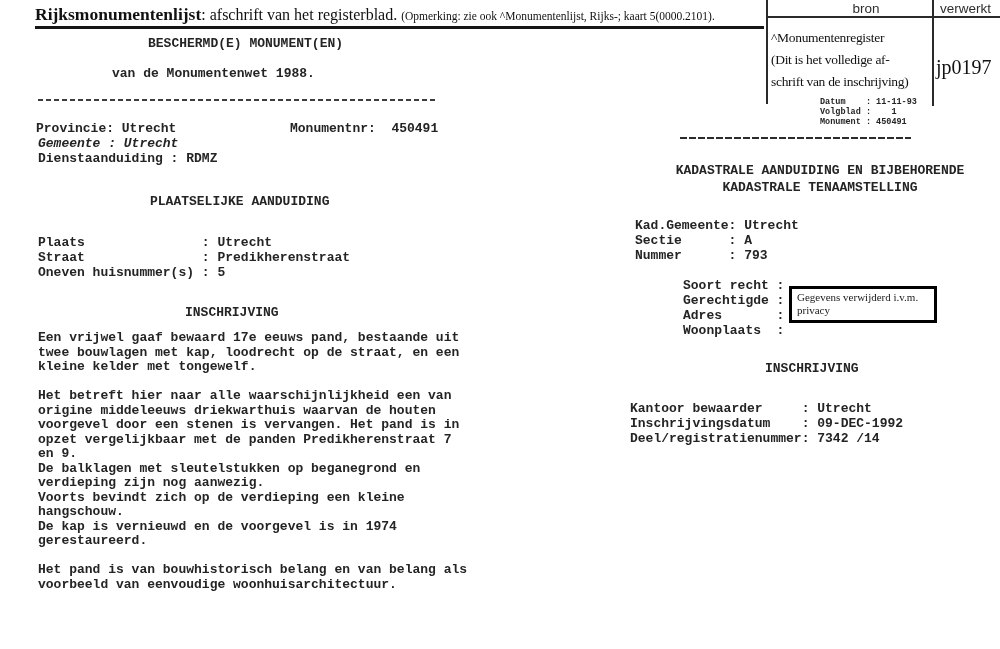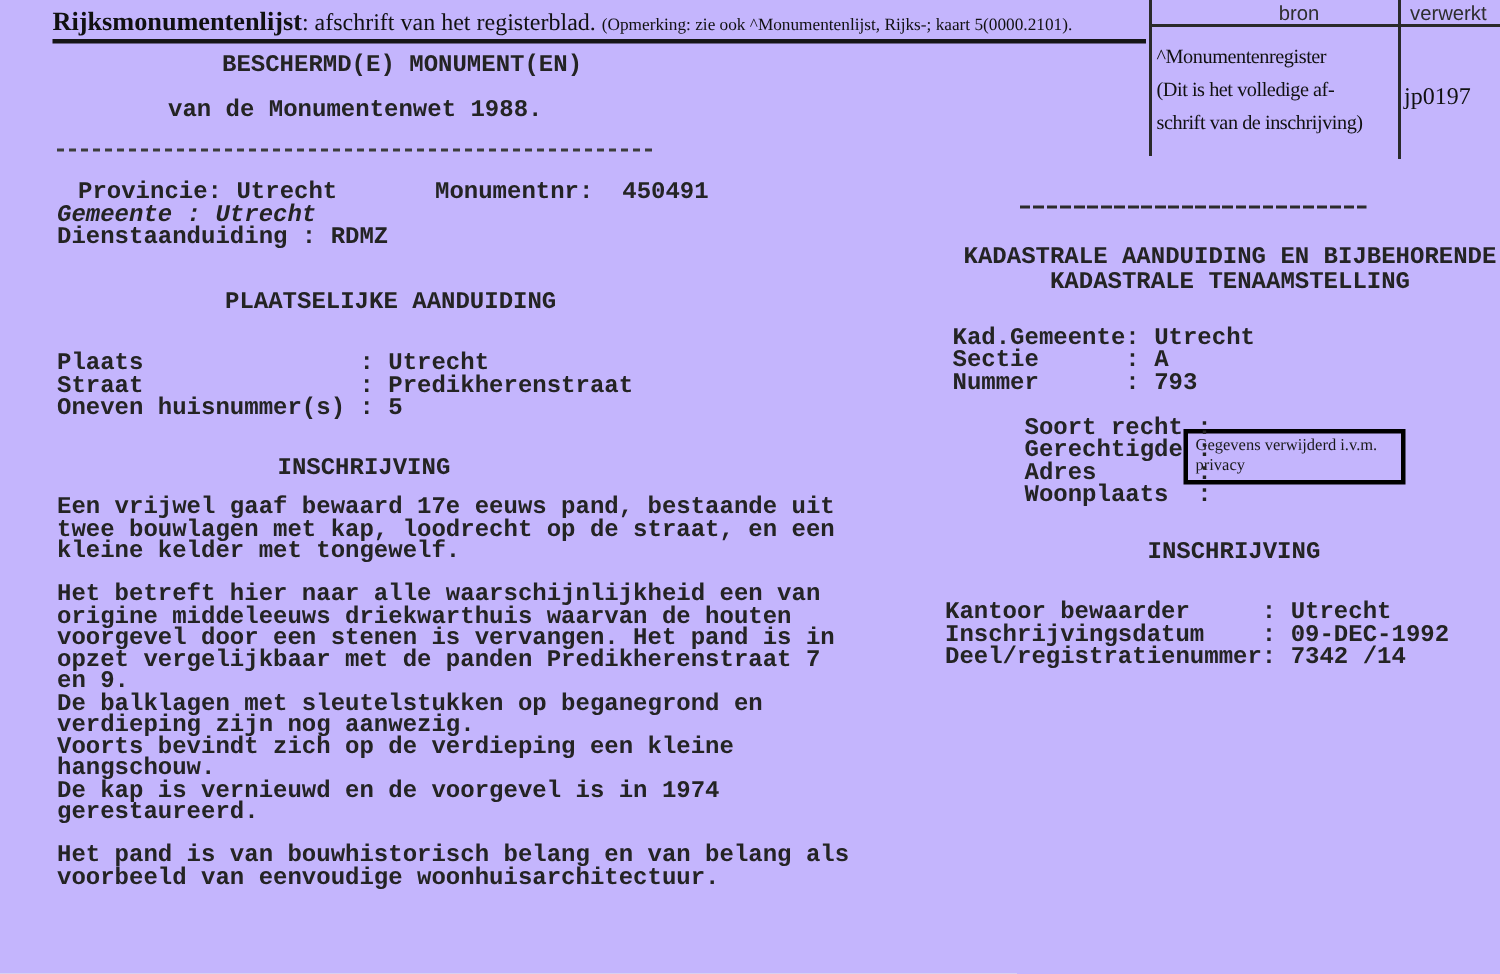--- a/index.html
+++ b/index.html
@@ -1,25 +1,25 @@
 <!DOCTYPE html>
 <html><head>
 <meta charset="utf-8">
 <style>
   html,body { margin:0; padding:0; background:#e8e8e8; }
   .page {
     position:relative; width:1000px; height:649px;
-    background:#c4b5fd; overflow:hidden;
+    background:#ffffff; overflow:hidden;
     font-family:"Liberation Mono","DejaVu Sans Mono",monospace;
     color:#1c1c1c;
   }
   .abs { position:absolute; }
   .mono {
     font-family:"Liberation Mono","DejaVu Sans Mono",monospace;
-    font-weight:bold; font-size:16px; line-height:15px;
+    font-weight:bold; font-size:13px; line-height:15px;
     color:#242424; white-space:pre; letter-spacing:0;
   }
   .mono-sm { font-size:8.5px; line-height:10px; }
   .serif { font-family:"Liberation Serif","DejaVu Serif",serif; color:#111; }
   .sans  { font-family:"Liberation Sans","DejaVu Sans",sans-serif; color:#2e2e2e; }
 
   
   .title-line { left:35px; top:4px; white-space:nowrap; }
   .title-bold { font-size:17.5px; font-weight:bold; }
   .title-rest { font-size:16px; }
@@ -27,36 +27,36 @@
   .title-rule { left:35px; top:26px; width:729px; height:3px; background:#161616; }
 
   
   .vline { width:2px; background:#2a2a2a; }
   .v1 { left:766px; top:0; height:104px; }
   .v2 { left:932px; top:0; height:106px; }
   .thead-rule { left:766px; top:16px; width:234px; height:2px; background:#2a2a2a; }
   .bron-header { left:768px; top:1px; width:196px; text-align:center; font-size:13.5px; }
   .verwerkt-header { left:940px; top:1px; font-size:13.5px; }
   .bron-cell { left:771px; top:27px; font-size:13.5px; line-height:22px; letter-spacing:-0.3px; white-space:pre; }
-  .verwerkt-cell { left:936px; top:56px; font-size:16px; }
+  .verwerkt-cell { left:936px; top:56px; font-size:20px; }
 
   
   .meta-block { left:820px; top:97px; }
 
   
   .dash-left  { left:38px; top:99px; width:397px; height:2px;
     background:repeating-linear-gradient(90deg,#3d3d3d 0 5px,transparent 5px 8px); }
   .dash-right { left:680px; top:137px; width:231px; height:2px;
     background:repeating-linear-gradient(90deg,#2c2c2c 0 7px,transparent 7px 9px); }
 
   
   .besch-1 { left:148px; top:36px; }
   .besch-2 { left:67px;  top:51px; }
   .besch-3 { left:112px; top:66px; }
-  .prov    { left:52px;  top:121px; }
+  .prov    { left:36px;  top:121px; }
   .monnr   { left:290px; top:121px; }
   .gem     { left:38px;  top:136px;font-style:italic; }
   .dienst  { left:38px;  top:151px; }
   .pl-head { left:150px; top:194px; }
   .pl-lines{ left:38px;  top:235px; }
   .oms-head{ left:185px; top:305px; }
   .oms-text{ left:38px;  top:331px; line-height:14.5px; }
 
   
   .kad-head { left:640px; top:163px; width:360px; text-align:center; line-height:16.5px; }
@@ -83,20 +83,23 @@
   <div class="abs vline v1"></div>
   <div class="abs vline v2"></div>
   <div class="abs thead-rule"></div>
   <div class="abs bron-header sans">bron</div>
   <div class="abs verwerkt-header sans">verwerkt</div>
   <div class="abs bron-cell serif">^Monumentenregister
 (Dit is het volledige af-
 schrift van de inschrijving)</div>
   <div class="abs verwerkt-cell serif">jp0197</div>
 
+  <div class="abs mono mono-sm meta-block">Datum    : 11-11-93
+Volgblad :    1
+Monument : 450491</div>
 
   <div class="abs dash-left"></div>
   <div class="abs dash-right"></div>
 
   <div class="abs mono besch-1">BESCHERMD(E) MONUMENT(EN)</div>
   <div class="abs mono besch-3">van de Monumentenwet 1988.</div>
 
   <div class="abs mono prov">Provincie: Utrecht</div>
   <div class="abs mono monnr">Monumentnr:  450491</div>
   <div class="abs mono gem">Gemeente : Utrecht</div>

